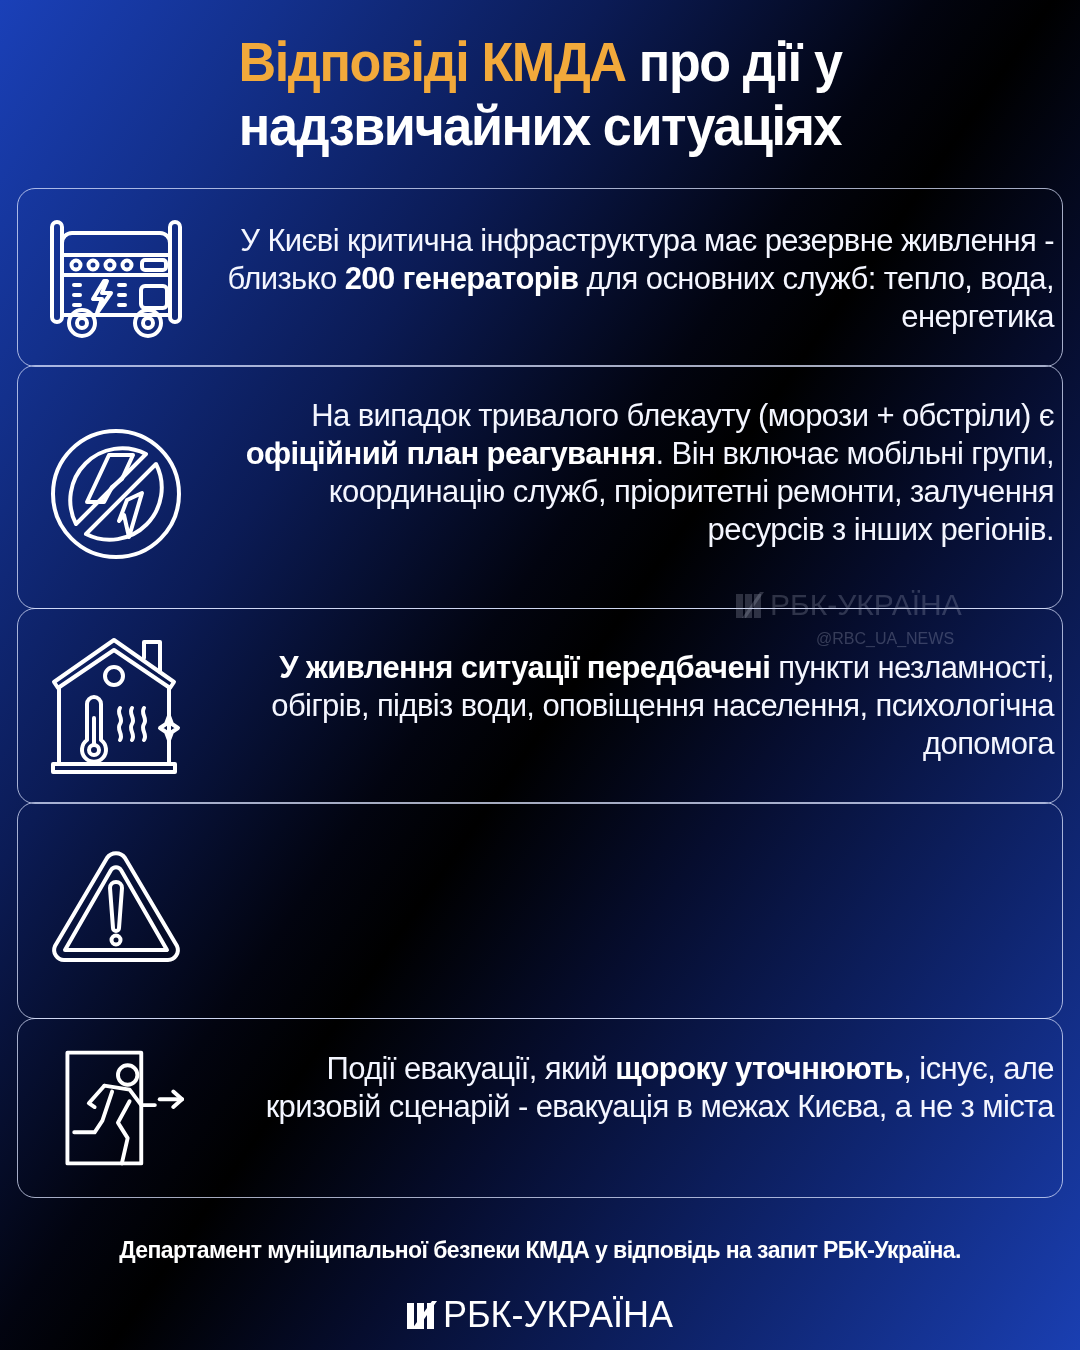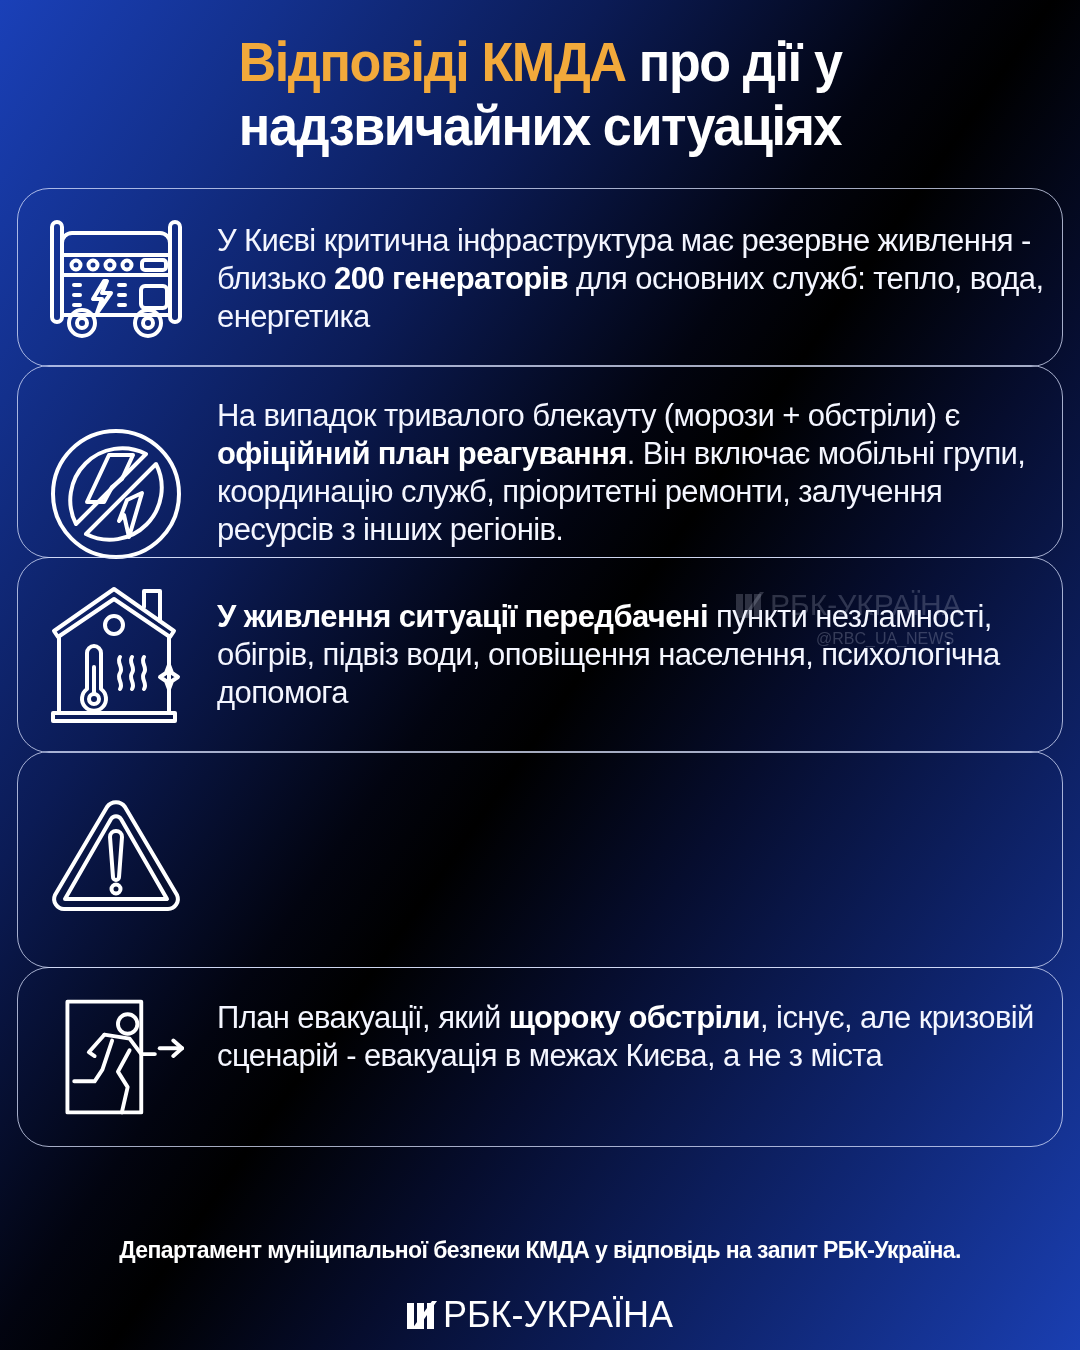--- a/index.html
+++ b/index.html
@@ -23,22 +23,23 @@
   .title .accent { color: #f2a93b; }
   .title .plain { color: #ffffff; }
 
   .cards {
     position: absolute;
     left: 17px; top: 189px; width: 1046px;
   }
   .card {
     position: relative;
     border: 1.5px solid rgba(220,228,255,0.75);
-    border-radius: 32px;
+    border-radius: 18px;
     margin-top: -1.5px;
+    text-align: right;
   }
   .card .icon {
     position: absolute;
     left: 30px;
     width: 136px;
     display: flex; align-items: center; justify-content: center;
   }
   .card .icon svg { display: block; }
   .card .text {
     position: absolute;
@@ -46,21 +47,21 @@
     font-size: 31px;
     line-height: 38px;
     color: #f4f6ff;
     letter-spacing: -0.6px;
   }
   .card .text b { font-weight: 700; color: #ffffff; }
 
   .c1 { height: 179px; }
   .c1 .icon { top: 20px; height: 140px; }
   .c1 .text { top: 33px; }
-  .c2 { height: 193px; padding-left: 31px; }
+  .c2 { height: 244px; padding-left: 31px; }
   .c2 .icon { top: 45px; height: 165px; }
   .c2 .text { top: 31px; }
   .c3 { height: 196px; }
   .c3 .icon { top: 22px; height: 150px; }
   .c3 .text { top: 40px; }
   .c4 { height: 217px; }
   .c4 .icon { top: 38px; height: 130px; }
   .c4 .text { top: 33px; }
   .c5 { height: 180px; }
   .c5 .icon { top: 15px; height: 150px; }
@@ -198,21 +199,21 @@
         <circle cx="82" cy="27" r="10"></circle>
         <path d="M58 38 L84 42 L96 58 H110"></path>
         <path d="M58 38 L42 56 L48 60"></path>
         <path d="M66 44 L56 74 L48 86 H27"></path>
         <path d="M84 54 L72 76 L82 92 L76 118"></path>
         <line x1="115" y1="52" x2="138" y2="52"></line>
         <path d="M129 44 L138 52 L129 60"></path>
       </svg>
     </div>
     <div class="text">
-      <span>План евакуації, який </span><b>щороку обстріли</b><span>, існує, але кризовій сценарій - евакуація в межах Києва, а не з міста</span>
+      <span>Події евакуації, який </span><b>щороку уточнюють</b><span>, існує, але кризовій сценарій - евакуація в межах Києва, а не з міста</span>
     </div>
   </div>
 
 </div>
 
 <div class="watermark">
   <svg class="logo-mark" width="28" height="26" viewBox="0 0 28 26">
       <g fill="rgba(200,205,225,0.22)">
         <rect x="0" y="2" width="7" height="24"></rect>
         <rect x="9" y="2" width="7" height="24"></rect>

